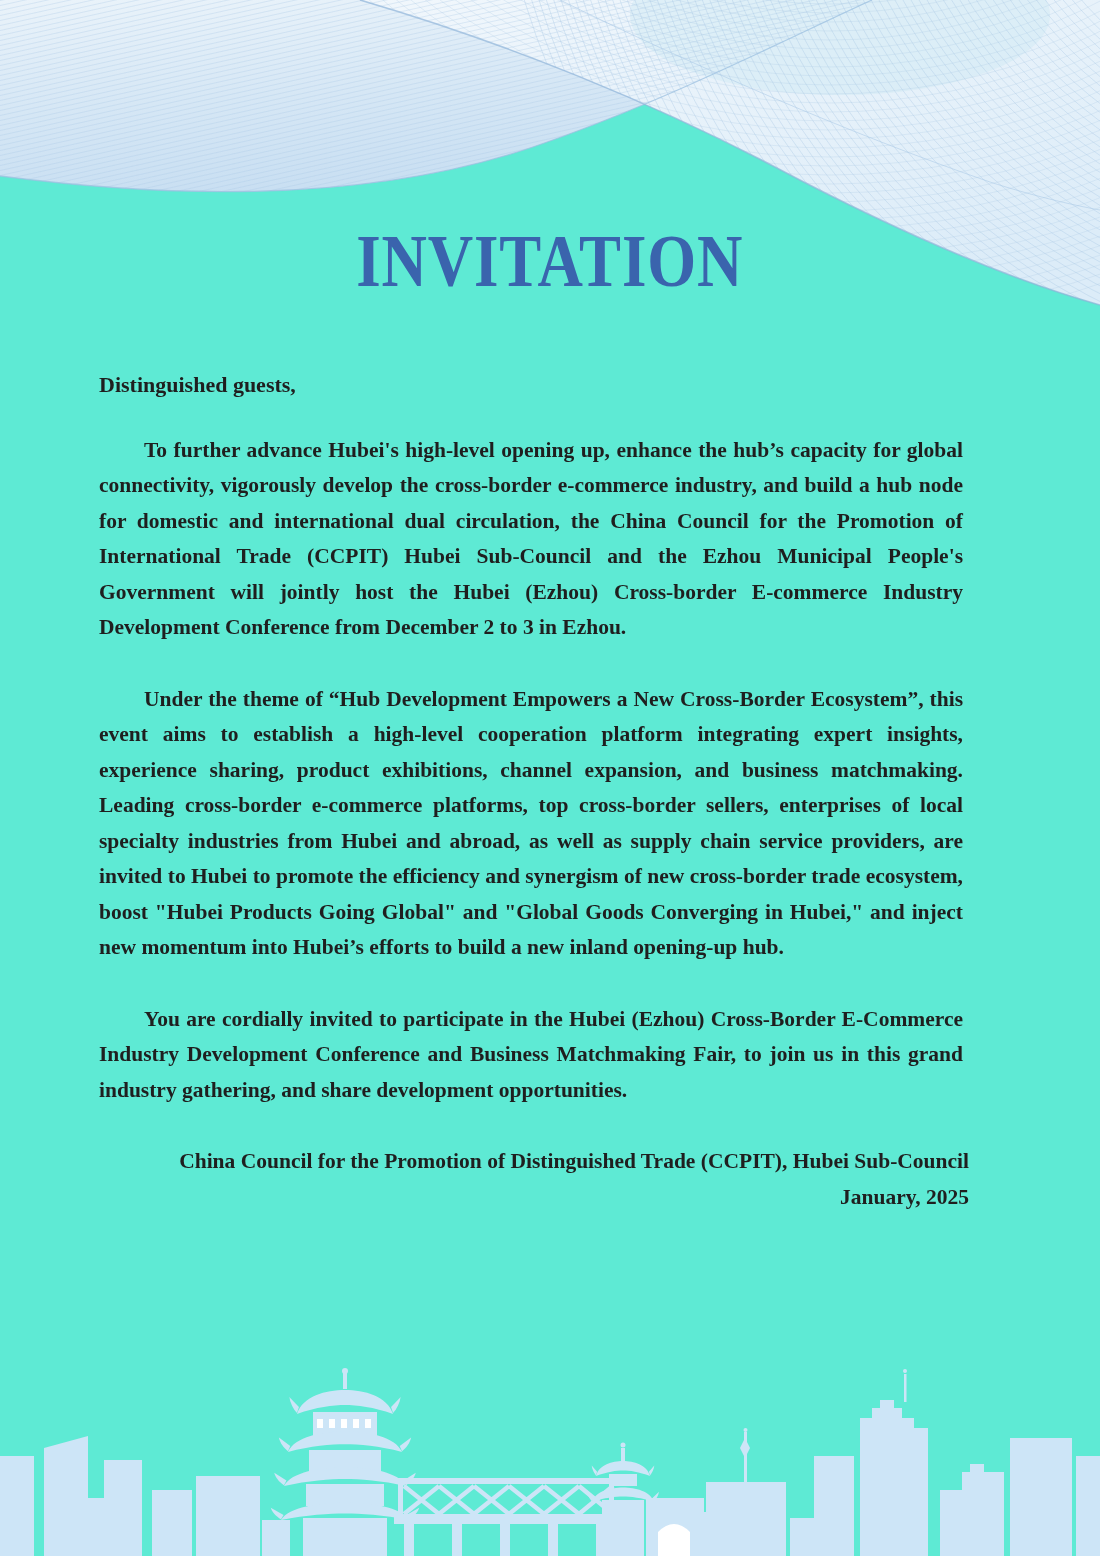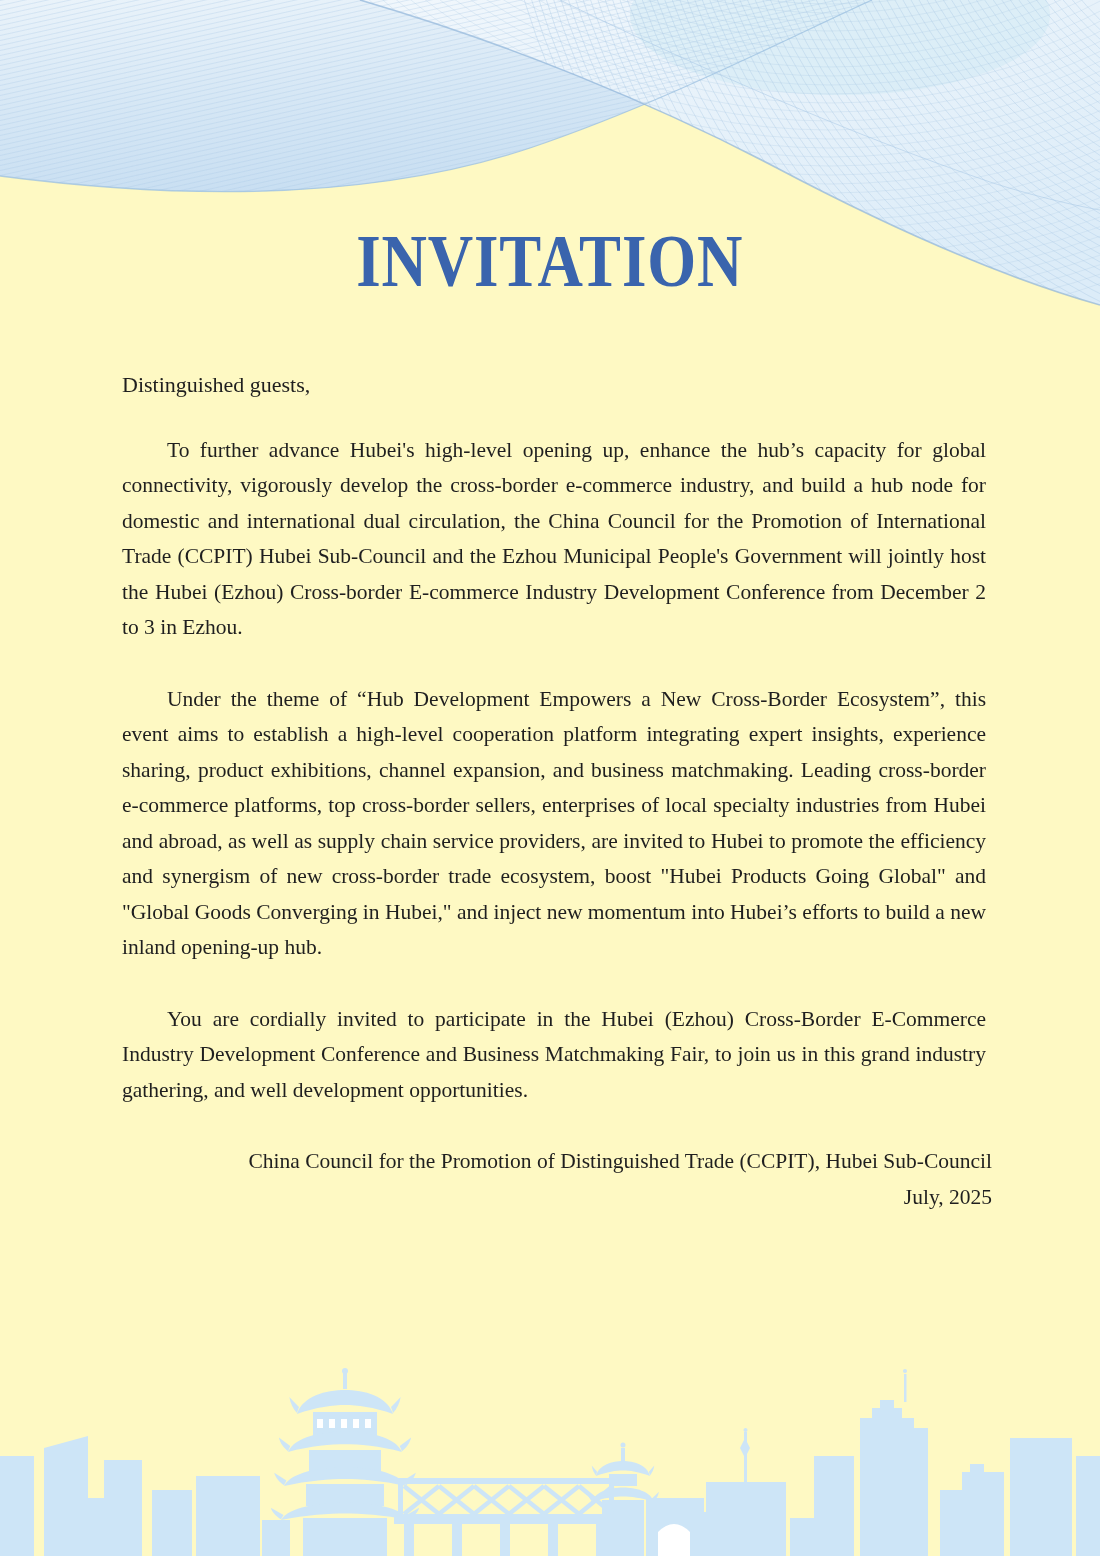--- a/index.html
+++ b/index.html
@@ -6,33 +6,33 @@
     --title-blue:#3a64ad;
     --body-text:#1f1f1f;
     --wave-light:#e9f3fa;
     --wave-mid:#cde2f3;
     --wave-line:#a9c8e5;
     --skyline-blue:#cde5f7;
   }
   html,body{margin:0;padding:0;background:#888;}
   .page{
     position:relative;width:1100px;height:1556px;margin:0 auto;
-    background:#fef9c3;overflow:hidden;
+    background:#5eead4;overflow:hidden;
     font-family:"Liberation Serif","DejaVu Serif",serif;
   }
   .header-wave{position:absolute;top:0;left:0;display:block;}
   .page-title{
     position:absolute;top:218px;left:0;width:1100px;margin:0;
     text-align:center;line-height:86px;
     font-size:74px;font-weight:700;color:var(--title-blue);
   }
   .title-inner{display:inline-block;transform:scaleX(0.85);transform-origin:center;letter-spacing:1px;}
   .letter{
-    position:absolute;left:122px;top:367px;width:870px;
-    color:var(--body-text);font-weight:400;
+    position:absolute;left:99px;top:367px;width:870px;
+    color:var(--body-text);font-weight:700;
     font-size:21.5px;line-height:35.5px;
   }
   .salutation{margin:0 0 30px 0;font-size:22px;}
   .body-para{margin:0 6px 36px 0;text-align:justify;text-indent:45px;}
   .signoff{text-align:right;margin-top:34px;}
   .signoff p{margin:0;}
   .skyline{position:absolute;left:0;bottom:0;display:block;}
   .skyline-shape{fill:var(--skyline-blue);}
   .skyline-window{fill:#ffffff;}
   .truss-line{stroke:var(--skyline-blue);stroke-width:4.5;fill:none;}
@@ -286,24 +286,24 @@
     <path class="accent" d="M360,0 C510,44 655,104 775,167 C898,232 1005,278 1100,305" stroke="#8fb4d8" stroke-width="1.6" stroke-opacity="0.7"></path>
     <path class="accent" d="M560,0 C690,64 850,134 990,182 C1030,195 1072,205 1100,210" stroke="#aac9e6" stroke-width="1" stroke-opacity="0.55"></path>
   </svg>
 
   <h1 class="page-title"><span class="title-inner">INVITATION</span></h1>
 
   <div class="letter">
     <p class="salutation">Distinguished guests,</p>
     <p class="body-para">To further advance Hubei's high-level opening up, enhance the hub’s capacity for global connectivity, vigorously develop the cross-border e-commerce industry, and build a hub node for domestic and international dual circulation, the China Council for the Promotion of International Trade (CCPIT) Hubei Sub-Council and the Ezhou Municipal People's Government will jointly host the Hubei (Ezhou) Cross-border E-commerce Industry Development Conference from December 2 to 3 in Ezhou.</p>
     <p class="body-para">Under the theme of “Hub Development Empowers a New Cross-Border Ecosystem”, this event aims to establish a high-level cooperation platform integrating expert insights, experience sharing, product exhibitions, channel expansion, and business matchmaking. Leading cross-border e-commerce platforms, top cross-border sellers, enterprises of local specialty industries from Hubei and abroad, as well as supply chain service providers, are invited to Hubei to promote the efficiency and synergism of new cross-border trade ecosystem, boost "Hubei Products Going Global" and "Global Goods Converging in Hubei," and inject new momentum into Hubei’s efforts to build a new inland opening-up hub.</p>
-    <p class="body-para">You are cordially invited to participate in the Hubei (Ezhou) Cross-Border E-Commerce Industry Development Conference and Business Matchmaking Fair, to join us in this grand industry gathering, and well development opportunities.</p>
+    <p class="body-para">You are cordially invited to participate in the Hubei (Ezhou) Cross-Border E-Commerce Industry Development Conference and Business Matchmaking Fair, to join us in this grand industry gathering, and share development opportunities.</p>
     <div class="signoff">
       <p>China Council for the Promotion of Distinguished Trade (CCPIT), Hubei Sub-Council</p>
-      <p>July, 2025</p>
+      <p>January, 2025</p>
     </div>
   </div>
 
   <svg class="skyline" width="1100" height="230" viewBox="0 0 1100 230" aria-hidden="true">
     <defs>
       <g id="roof">
         <path d="M-50,0 C-44,-18 -20,-24 0,-24 C20,-24 44,-18 50,0 C30,-7 12,-9 0,-9 C-12,-9 -30,-7 -50,0 Z"></path>
         <path d="M-50,-1 C-54,-5 -57,-11 -58,-17 L-48,-7 Z"></path>
         <path d="M50,-1 C54,-5 57,-11 58,-17 L48,-7 Z"></path>
       </g>

